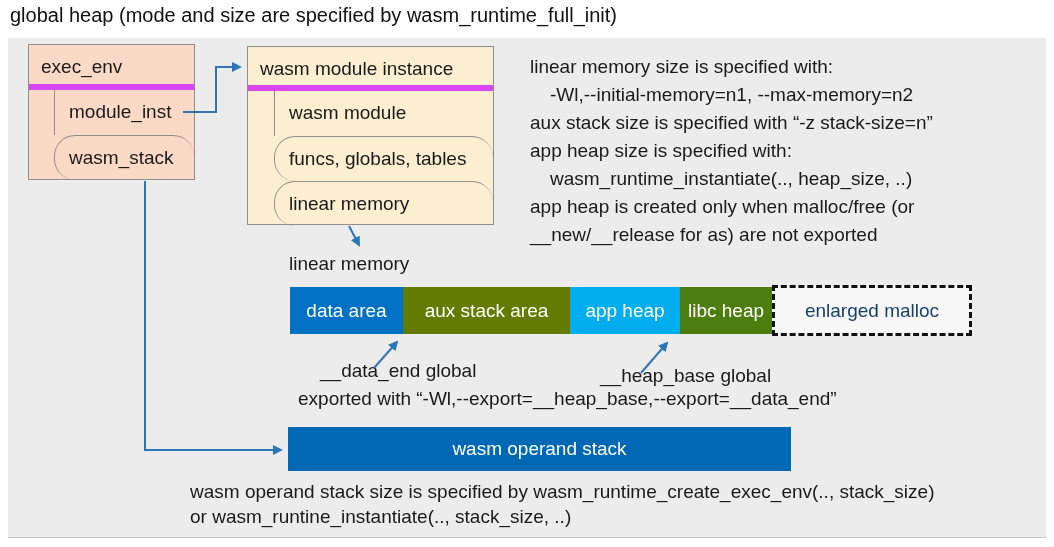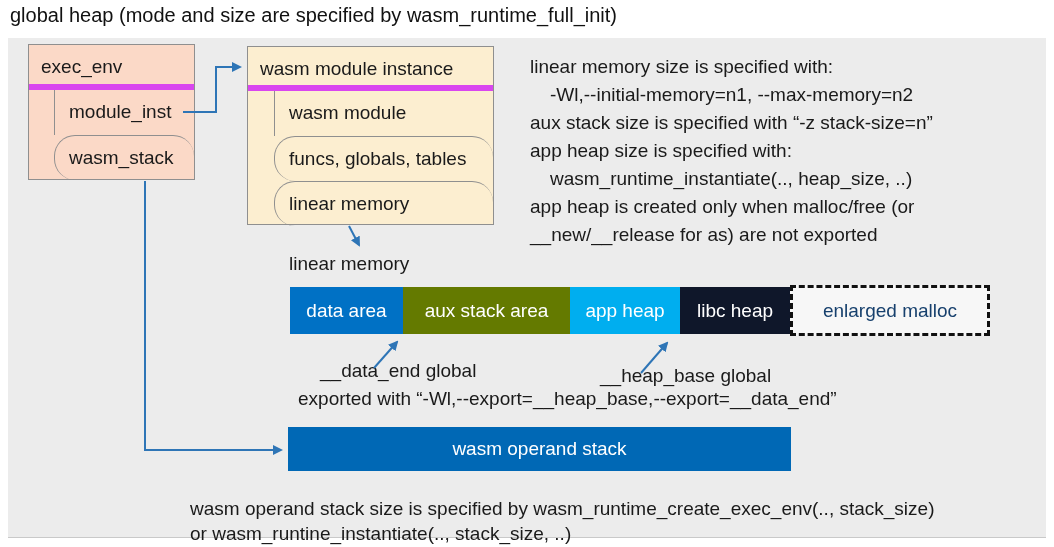--- a/index.html
+++ b/index.html
@@ -36,21 +36,21 @@
   
   .ann { position:absolute; font-size:19px; white-space:nowrap; }
   .ann-data-end { left:320px; top:360px; }
   .ann-heap-base { left:600px; top:365px; }
   .ann-export { left:298px; top:388px; }
 
   
   .op-stack { position:absolute; left:288px; top:427px; width:503px; height:44px; display:flex; align-items:center; justify-content:center; color:#ffffff; font-size:19px; }
 
   
-  .bottom-note { position:absolute; left:190px; top:496px; font-size:19px; line-height:25px; }
+  .bottom-note { position:absolute; left:190px; top:479px; font-size:19px; line-height:25px; }
   .bottom-note div { white-space:nowrap; }
 
   .arrow-layer { position:absolute; left:0; top:0; width:1054px; height:547px; pointer-events:none; }
 </style>
 </head>
 <body>
 
 <div class="canvas">
 
   <div class="title">global heap (mode and size are specified by wasm_runtime_full_init)</div>
@@ -78,21 +78,21 @@
     <div class="note-line indent">wasm_runtime_instantiate(.., heap_size, ..)</div>
     <div class="note-line">app heap is created only when malloc/free (or</div>
     <div class="note-line">__new/__release for as) are not exported</div>
   </div>
 
   <div class="lm-label">linear memory</div>
   <div class="lm-bar">
       <div class="mem-seg" style="width: 113px; background: rgb(0, 113, 197); color: rgb(255, 255, 255);">data area</div>
       <div class="mem-seg" style="width: 167px; background: rgb(100, 122, 0); color: rgb(255, 255, 255);">aux stack area</div>
       <div class="mem-seg" style="width: 110px; background: rgb(0, 174, 239); color: rgb(255, 255, 255);">app heap</div>
-      <div class="mem-seg" style="width: 110px; background: #0f172a; color: rgb(255, 255, 255);">libc heap</div>
+      <div class="mem-seg" style="width: 92px; background: #4d7c0f; color: rgb(255, 255, 255);">libc heap</div>
       <div class="mem-seg dashed" style="width: 200px; background: rgb(247, 247, 247); color: rgb(23, 64, 109);">enlarged malloc</div>
     </div>
 
   <div class="ann ann-data-end">__data_end global</div>
   <div class="ann ann-heap-base">__heap_base global</div>
   <div class="ann ann-export">exported with “-Wl,--export=__heap_base,--export=__data_end”</div>
 
   <div class="op-stack" style="background: rgb(0, 104, 181);">
     <span>wasm operand stack</span>
   </div>

